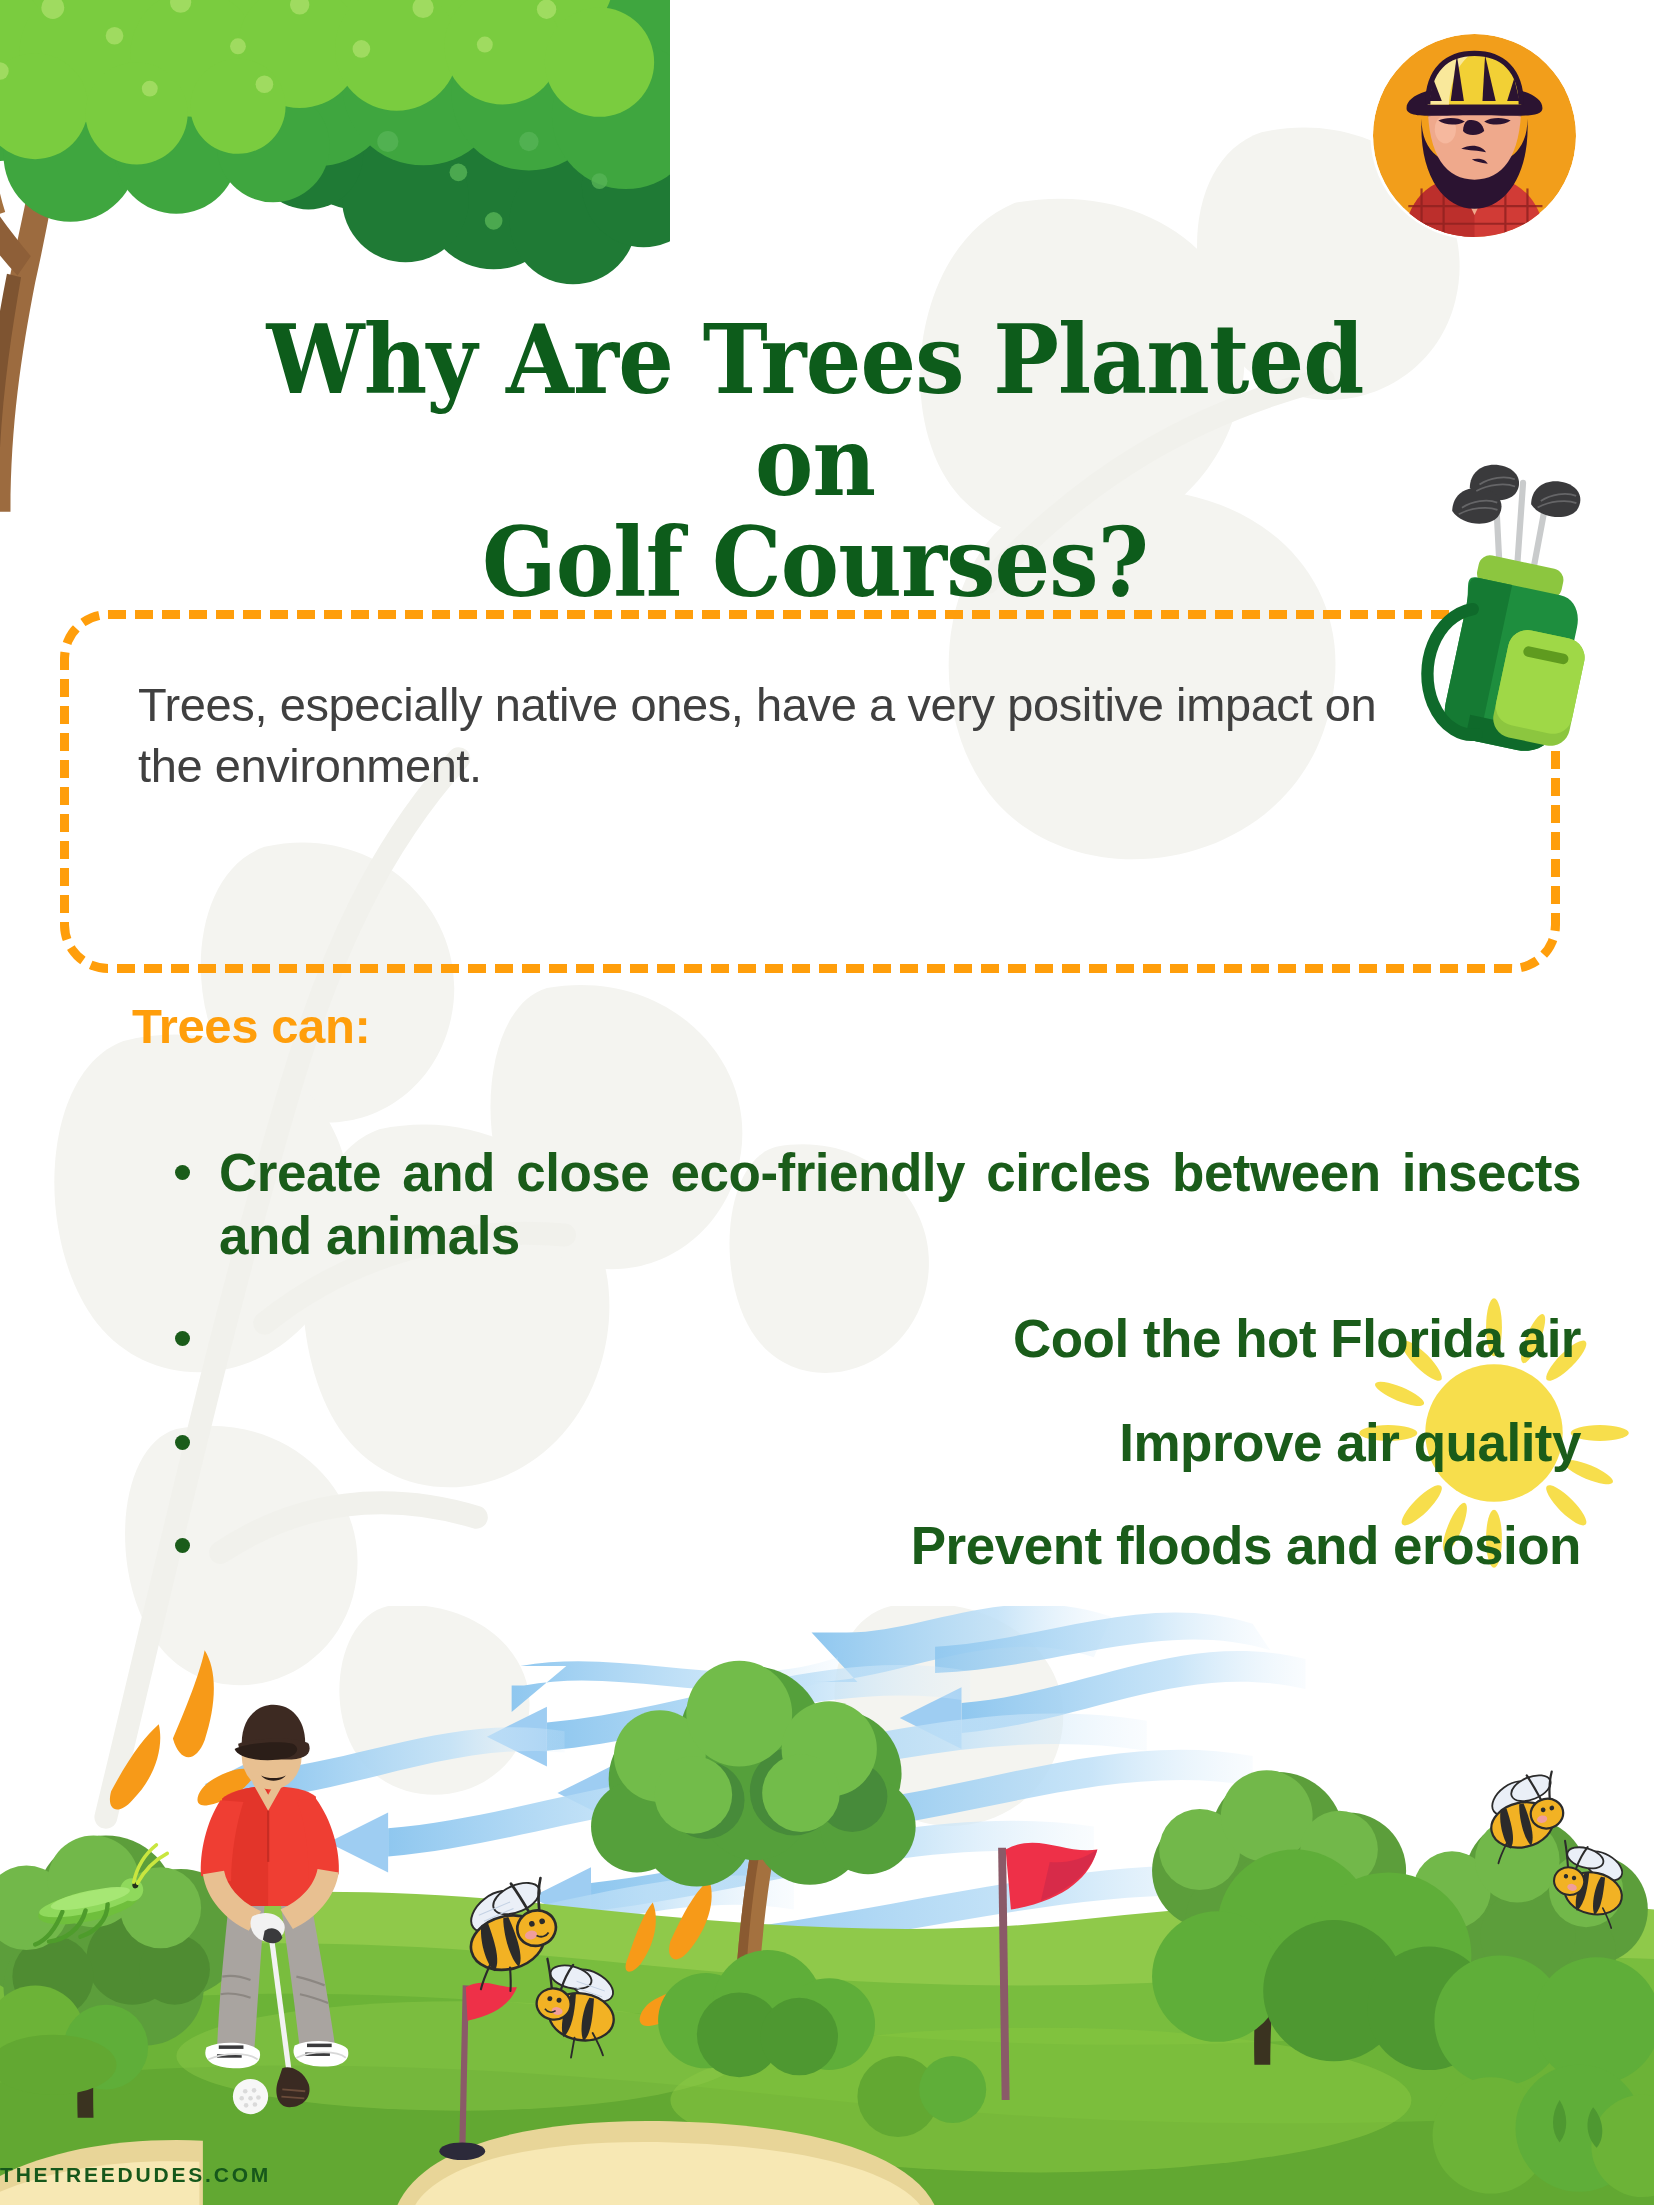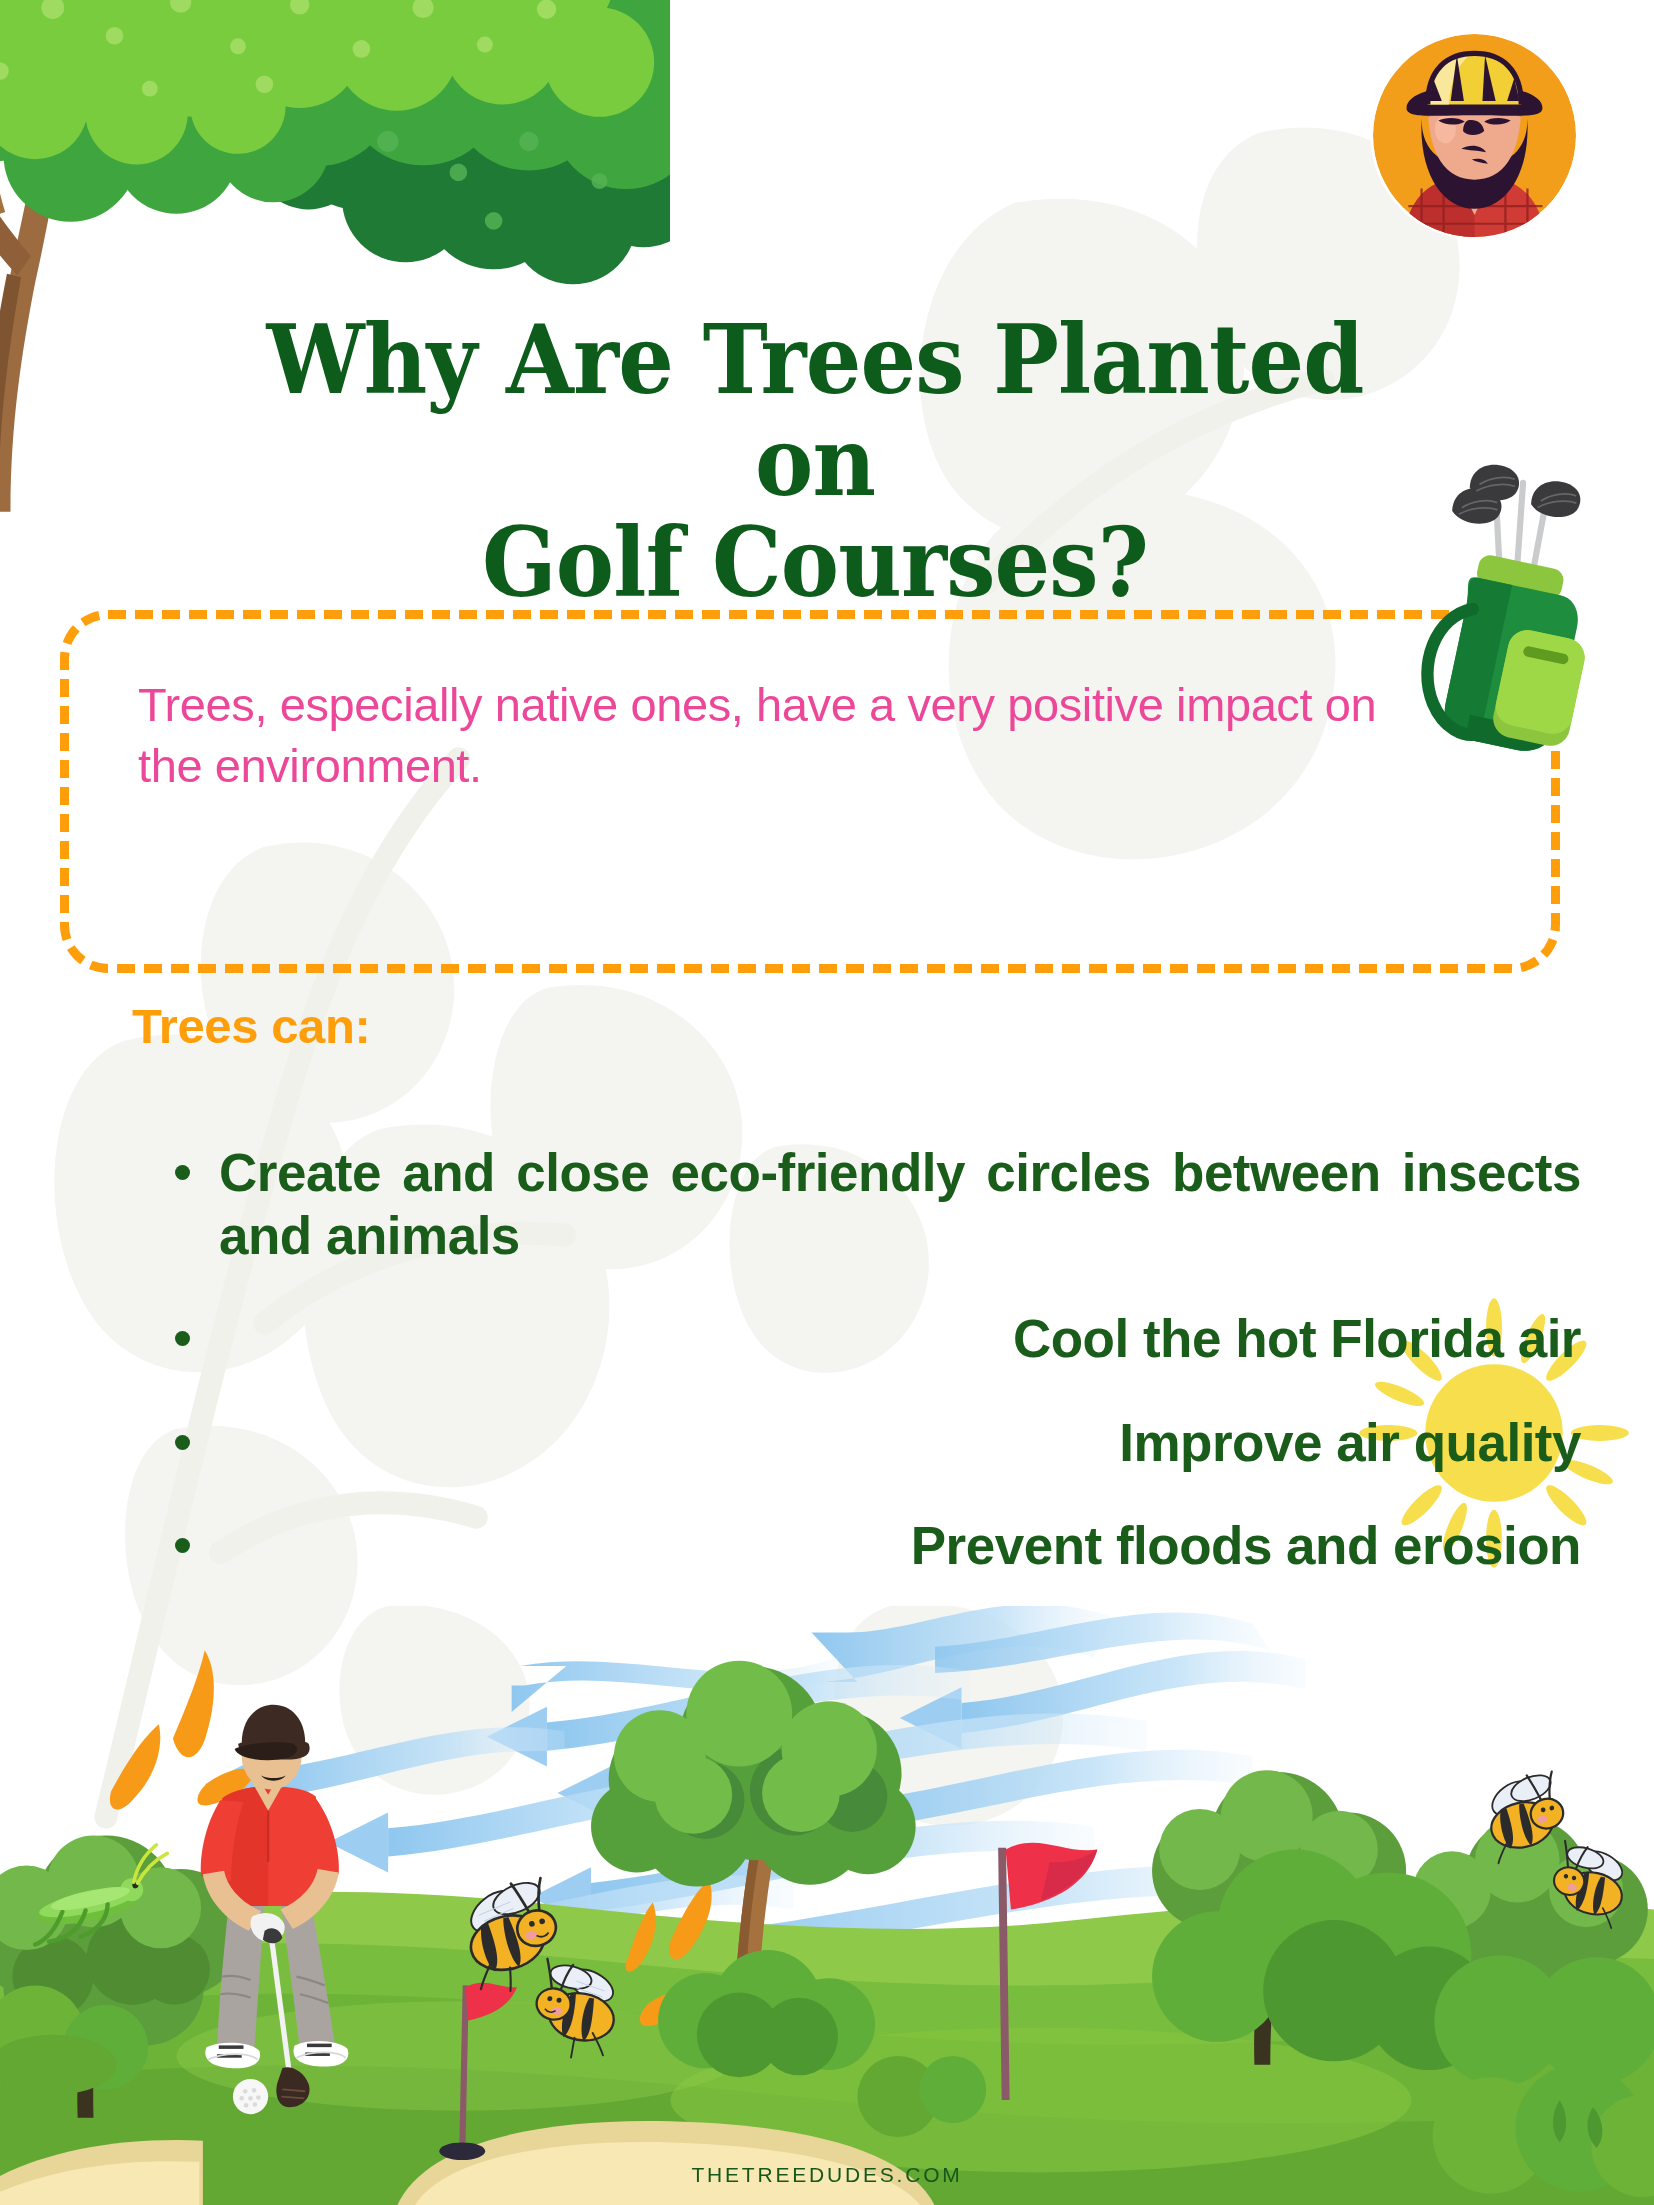--- a/index.html
+++ b/index.html
@@ -53,21 +53,21 @@
     padding:55px 62px 0 69px;
   }
   .callout-title {
     color:#FF9E0B;
     font-size:49px;
     font-weight:bold;
     letter-spacing:-0.4px;
     margin-bottom:30px;
   }
   .callout-body {
-    color:#ec4899;
+    color:#404040;
     font-size:47px;
     line-height:1.30;
     font-weight:400;
     letter-spacing:-0.4px;
     max-width:1306px;
   }
 
   
   .trees-can {
     position:absolute; left:132px; top:998px; z-index:4;
@@ -99,22 +99,22 @@
 
   
   .sun { position:absolute; right:19.4px; top:1292px; width:282px; height:282px; z-index:3; }
 
   
   .scene { position:absolute; left:0; bottom:0; width:1654px; height:600px; z-index:3; }
 
   
   .footer {
     position:absolute; left:0; right:0; bottom:19.4px;
-    text-align:center; z-index:8;
-    color:#16581b; font-size:21px; letter-spacing:2.8px; font-weight:400;
+    text-align:left; z-index:8;
+    color:#16581b; font-size:21px; letter-spacing:2.8px; font-weight:700;
   }
 </style>
 </head>
 <body>
 
 <svg class="watermark" viewBox="0 0 1875 2500" preserveAspectRatio="none">
   <g fill="#f4f4f0">
     <path d="M1150 230 C1320 200 1450 320 1400 470 C1355 610 1190 660 1095 570 C1010 490 1030 280 1150 230 Z"></path>
     <path d="M1200 560 C1420 520 1560 660 1500 830 C1445 985 1230 1020 1130 910 C1040 810 1060 600 1200 560 Z"></path>
     <path d="M1430 150 C1560 120 1680 215 1650 340 C1622 455 1480 490 1405 410 C1335 335 1340 180 1430 150 Z"></path>

